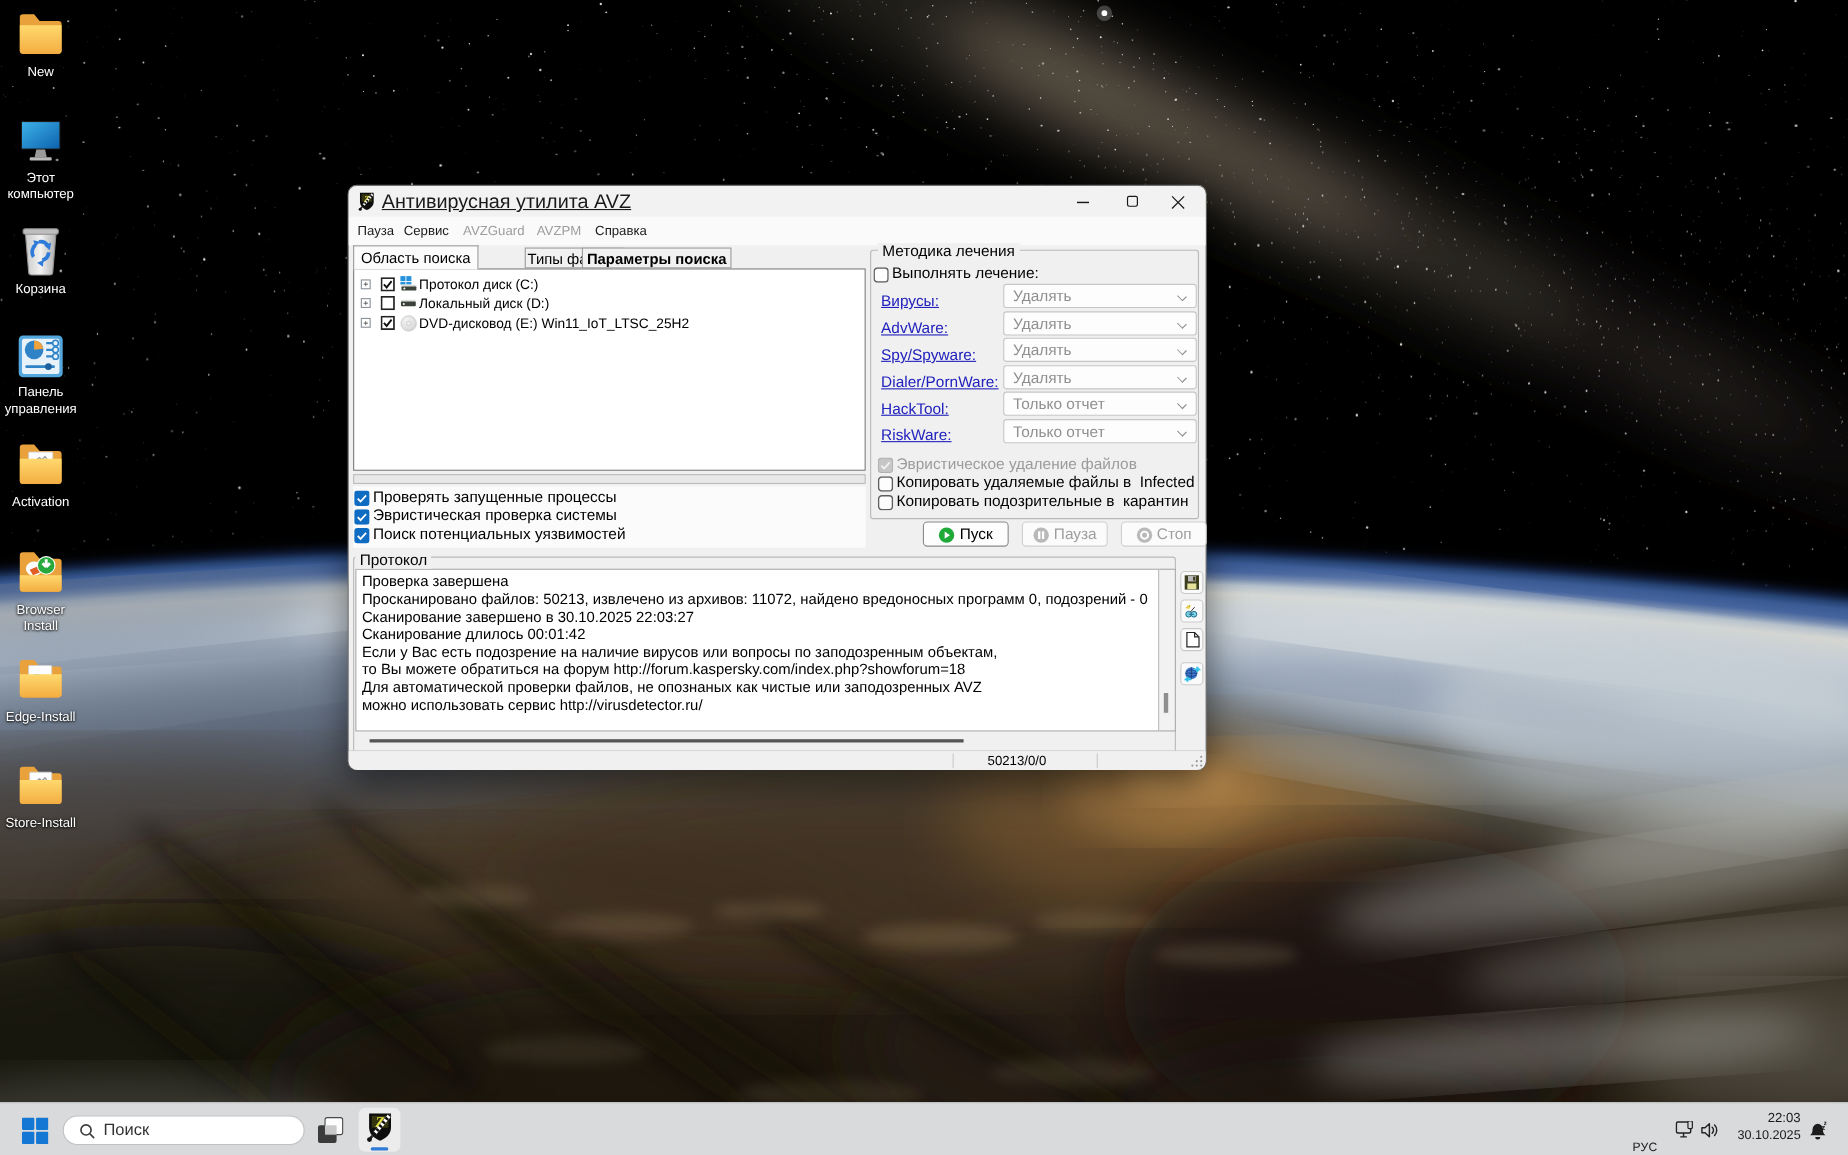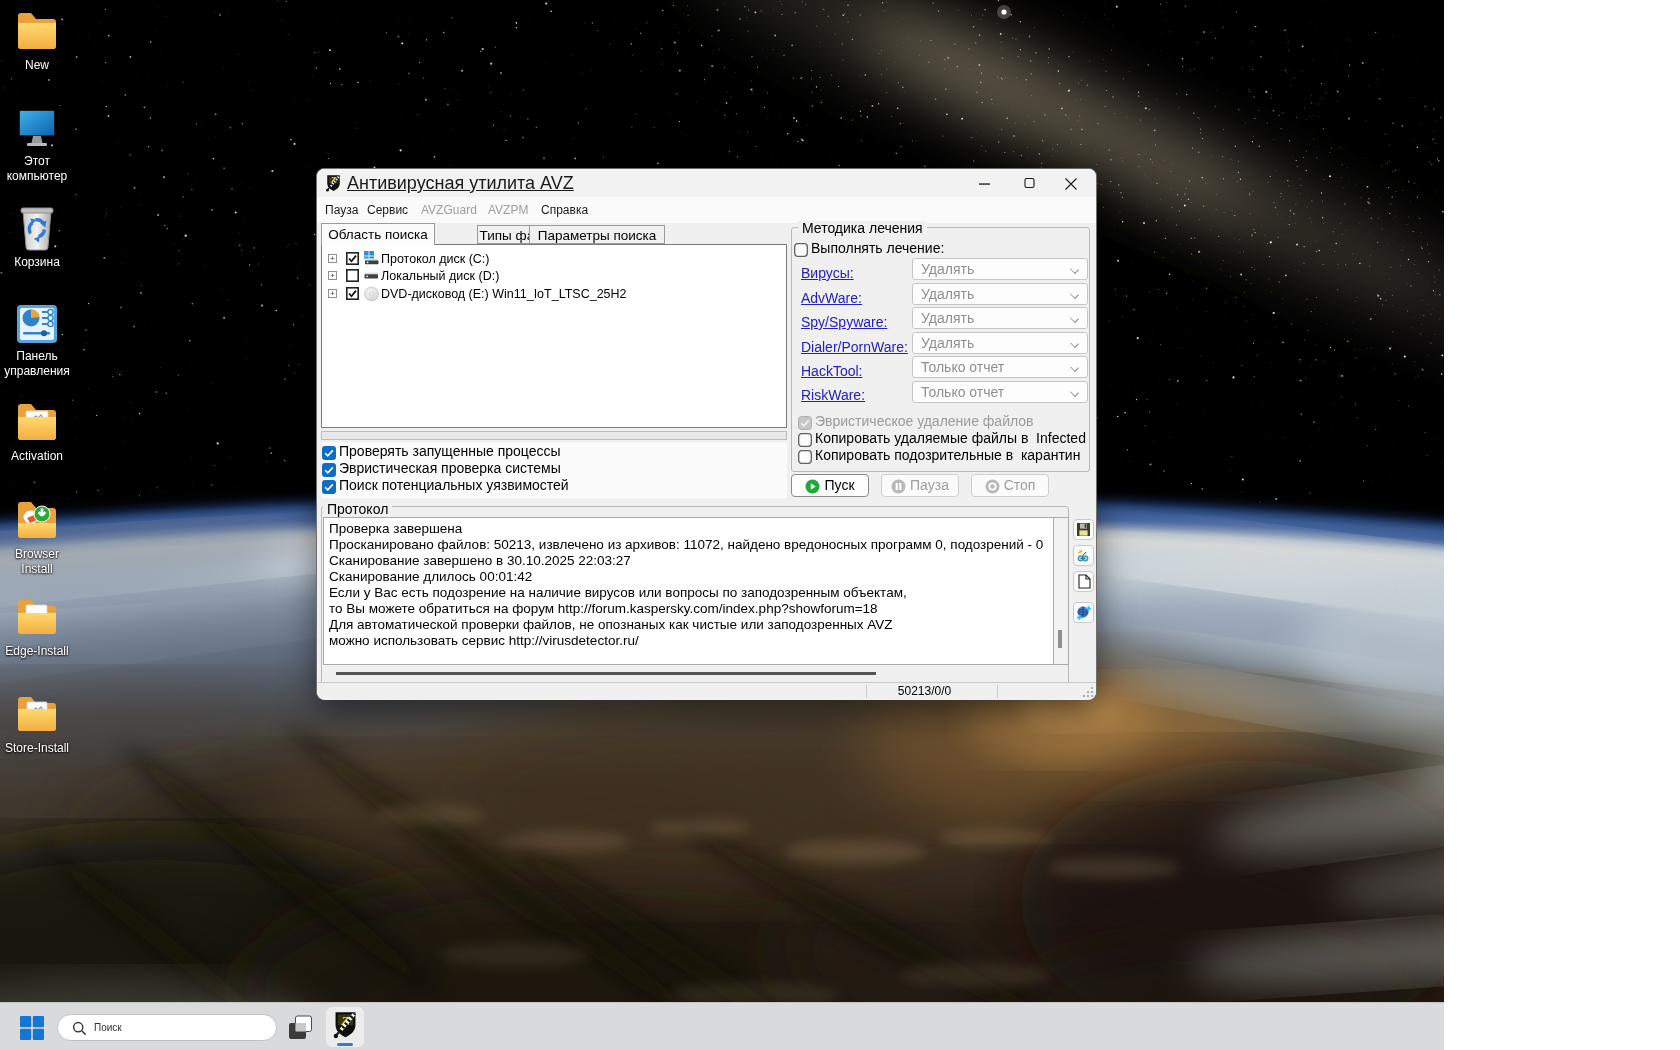--- a/index.html
+++ b/index.html
@@ -1,18 +1,18 @@
 <!DOCTYPE html>
 <html lang="ru"><head>
 <meta charset="utf-8">
 <title>desktop</title>
 <style>
   html,body{margin:0;padding:0;width:1680px;height:1050px;overflow:hidden;
     font-family:"Liberation Sans",sans-serif;}
-  #desktop{position:relative;width:1444px;height:1050px;background:#000;overflow:hidden;}
+  #desktop{position:relative;width:1680px;height:1050px;background:#000;overflow:hidden;}
   #wall{position:absolute;left:0;top:0;}
   .dico{position:absolute;width:96px;left:-11px;text-align:center;color:#fff;font-size:12px;}
   .dico .lbl{margin-top:4px;line-height:15px;text-shadow:0 1px 2px rgba(0,0,0,.9),0 0 3px rgba(0,0,0,.8);}
   .dico svg{display:block;margin:0 auto;}
   #taskbar{position:absolute;left:0;top:1002px;width:1680px;height:48px;
     background:#d8dadc;border-top:1px solid #c2c4c6;box-sizing:border-box;}
   
   #win{position:absolute;left:316px;top:168px;width:781px;height:532px;
     background:#f0f0f0;border:1px solid #6e6e6e;border-radius:8px;box-sizing:border-box;
     box-shadow:0 14px 34px rgba(0,0,0,.5);font-size:14px;color:#000;}
@@ -47,21 +47,21 @@
   #methbox{position:absolute;left:474px;top:58px;width:299px;height:245px;margin:0;padding:0;
     border:1px solid #b9b9b9;border-radius:3px;box-sizing:border-box;}
   .gbl{position:absolute;background:#f0f0f0;padding:0 4px;font-size:14px;line-height:15px;z-index:3;}
   .lnk{position:absolute;left:484px;height:16px;color:#2121bd;text-decoration:underline;font-size:14px;}
   .dd{position:absolute;left:595px;width:176px;height:22px;background:#fdfdfd;font-size:14px;
     border:1px solid #c6c6c6;border-radius:3px;box-sizing:border-box;line-height:20px;
     padding-left:8px;color:#8f8f8f;}
   .dd::after{content:"";position:absolute;right:9px;top:7px;width:6px;height:6px;
     border-right:1.4px solid #8a8a8a;border-bottom:1.4px solid #8a8a8a;transform:rotate(45deg) scaleY(.8);}
   .abtn{position:absolute;width:78px;height:23px;background:#fdfdfd;border:1px solid #8a8a8a;
-    border-radius:4px;box-sizing:border-box;text-align:center;line-height:21px;}
+    border-radius:4px;box-sizing:border-box;text-align:center;line-height:21px;margin-left:48px;}
   .abtn svg{vertical-align:-3.5px;margin-right:4px;}
   .abtn.dis{border-color:#cfcfcf;background:#fbfbfb;color:#9e9e9e;}
   #protobox{position:absolute;left:4px;top:337px;width:748px;height:179px;margin:0;padding:0;
     border:1px solid #b9b9b9;border-radius:3px;box-sizing:border-box;}
   #log{position:absolute;left:6px;top:348px;width:731px;height:148px;background:#fff;font-size:13.5px;
     border:1px solid #a9a9a9;box-sizing:border-box;padding:3px 0 0 5px;line-height:16px;
     white-space:nowrap;overflow:hidden;}
   #vscroll{position:absolute;left:737px;top:348px;width:15px;height:148px;background:#f2f2f2;
     border:1px solid #a9a9a9;border-left:none;box-sizing:border-box;}
   #vthumb{position:absolute;left:4px;top:112px;width:4px;height:18px;background:#8f8f8f;}
@@ -71,21 +71,21 @@
     border:1px solid #c9c9c9;border-radius:4px;box-sizing:border-box;text-align:center;padding-top:2px;}
   #statusbar{position:absolute;left:0;top:513px;width:779px;height:17px;background:#f0f0f0;font-size:12px;
     border-top:1px solid #c9c9c9;border-radius:0 0 8px 8px;}
   .sdiv{position:absolute;top:2px;width:1px;height:13px;background:#c9c9c9;}
   #scount{position:absolute;left:549px;width:117px;text-align:center;line-height:16px;}
   #grip{position:absolute;right:2px;bottom:2px;}
   
   #searchbox{position:absolute;left:57px;top:11px;width:220px;height:27px;background:#fff;
     border:1px solid #bfc1c3;border-radius:14px;box-sizing:border-box;}
   #searchbox svg{position:absolute;left:14px;top:6px;}
-  #searchbox span{position:absolute;left:36px;line-height:26px;font-size:10px;color:#333;}
+  #searchbox span{position:absolute;left:36px;line-height:26px;font-size:15px;color:#333;}
   #avztask{position:absolute;left:326px;top:4px;width:38px;height:40px;background:#ececed;
     border-radius:6px;}
   #avzind{position:absolute;left:11px;top:36px;width:16px;height:3px;background:#2e7cd6;border-radius:2px;}
   .trtext{position:absolute;font-size:12px;color:#1b1b1b;line-height:15px;}
 </style>
 </head>
 <body>
 <div id="desktop">
 <svg id="wall" width="1680" height="1050" viewBox="0 0 1680 1050">
  <defs>
@@ -2526,21 +2526,21 @@
  </div>
  <div id="menubar">
   <span style="left:8px" class="mi">Пауза</span>
   <span style="left:50px" class="mi">Сервис</span>
   <span style="left:104px" class="mi md">AVZGuard</span>
   <span style="left:171px" class="mi md">AVZPM</span>
   <span style="left:224px" class="mi">Справка</span>
  </div>
  <div class="tab tsel" style="left:4px;width:114px;">Область поиска</div>
  <div class="tab" style="left:120px;width:90px;margin-left:40px;">Типы файлов</div>
- <div class="tab" style="left:212px;width:136px;">Параметры поиска</div>
+ <div class="tab" style="left:212px;width:136px;font-weight:bold;">Параметры поиска</div>
  <div id="tree">
   <div class="trow" style="top:6px">
    <span class="exp">+</span>
    <svg class="tcb" width="13" height="13" viewBox="0 0 13 13">
             <rect x=".8" y=".8" width="11.4" height="11.4" fill="#fff" stroke="#222" stroke-width="1.6"></rect>
             <path d="M3 6.5 l2.5 2.8 L10 3.6" stroke="#111" stroke-width="1.7" fill="none"></path>
           </svg>
    <svg class="tic" width="17" height="16" viewBox="0 0 17 16">
     <g fill="#2792dc">
               <rect x="1" y="0" width="4.6" height="4.6"></rect>

